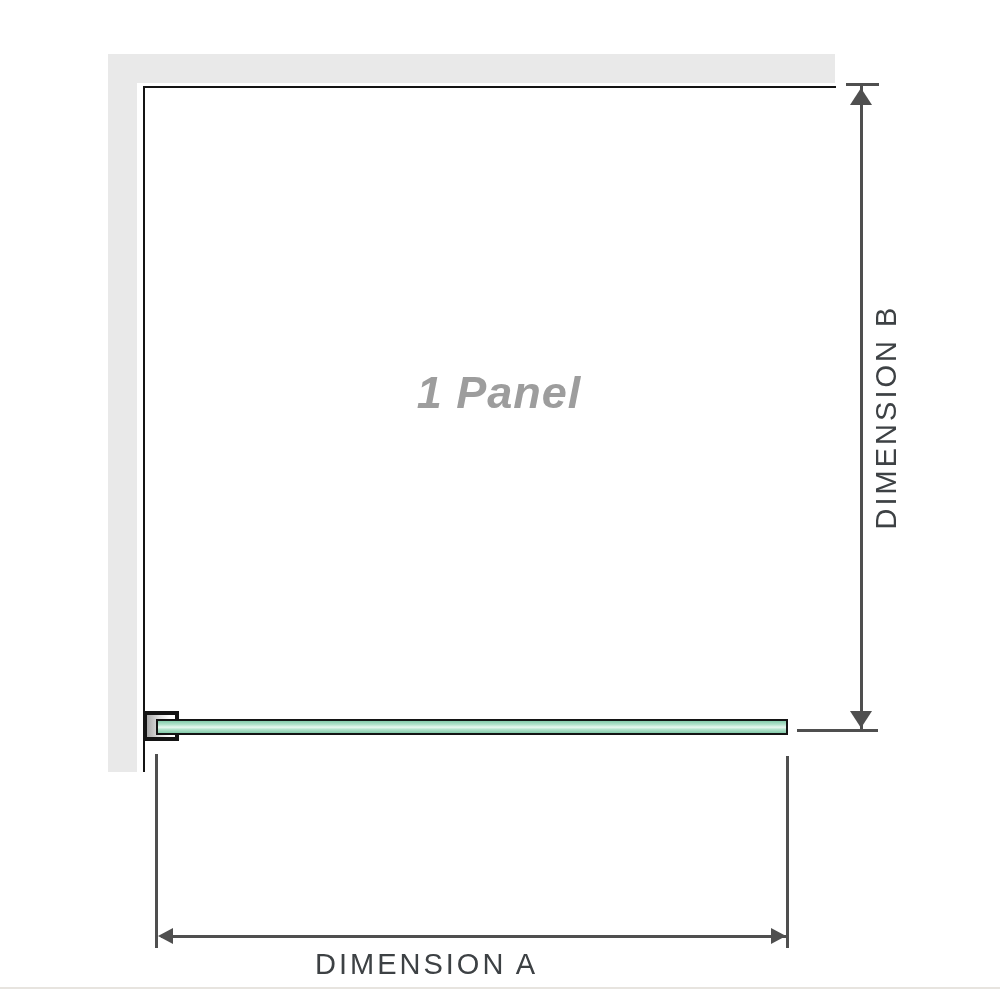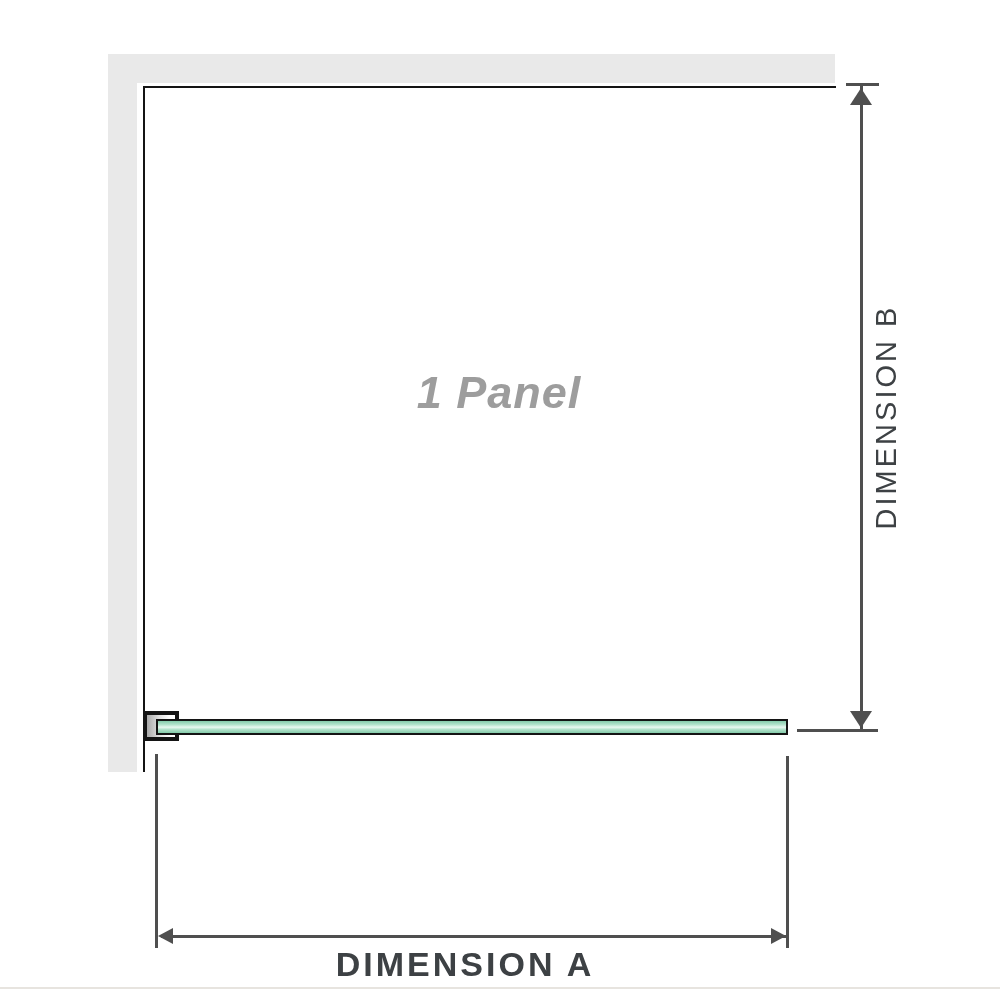--- a/index.html
+++ b/index.html
@@ -130,23 +130,23 @@
     border-right: 15px solid var(--arrow);
   }
   .dima-arrow-right {
     left: 771px; top: 928px; width: 0; height: 0;
     border-top: 8px solid transparent;
     border-bottom: 8px solid transparent;
     border-left: 15px solid var(--arrow);
   }
   .dima-label {
     left: 315px; top: 948px; width: 300px; height: 32px;
-    text-align: center;
-    font-size: 34px;
-    font-weight: 700;
+    text-align: left;
+    font-size: 29px;
+    font-weight: 400;
     letter-spacing: 3px;
     color: var(--label-text);
     line-height: 32px;
     white-space: nowrap;
   }
 
   
   .separator {
     left: 0; top: 987px; width: 1000px; height: 2px;
     background: var(--separator);

